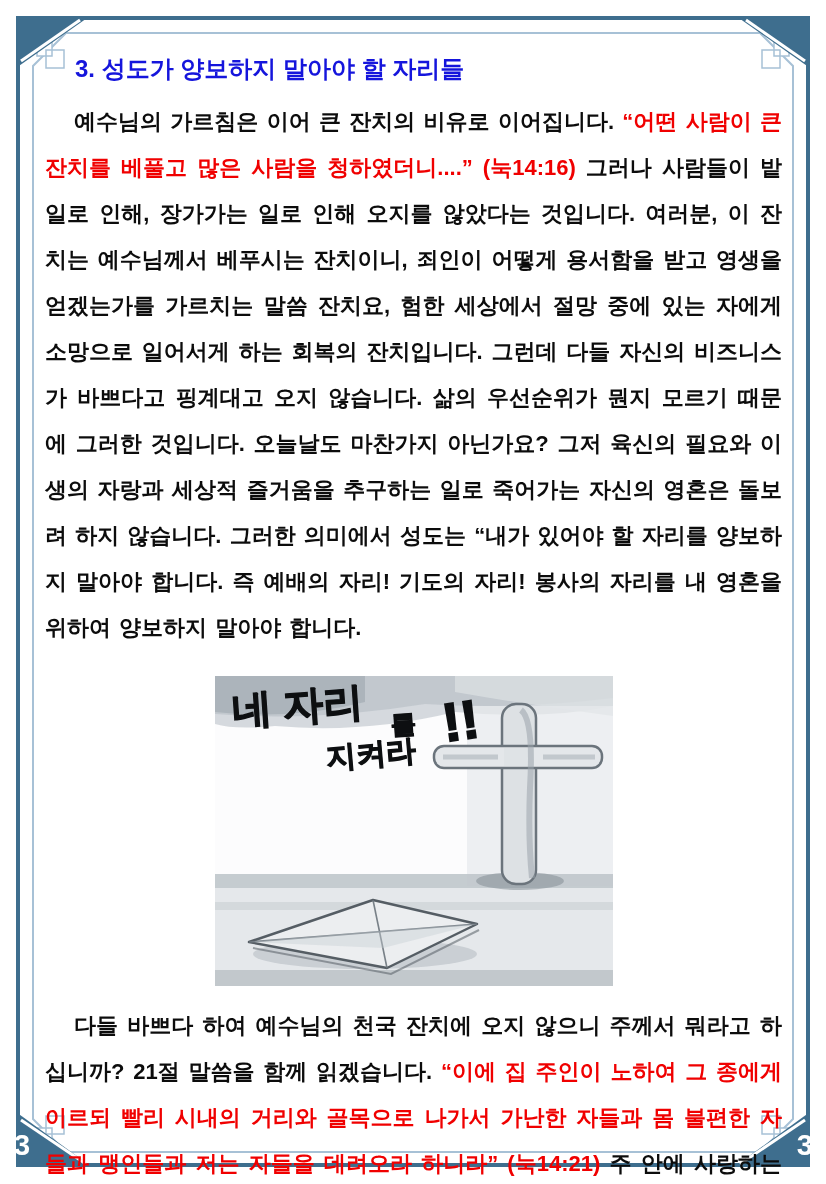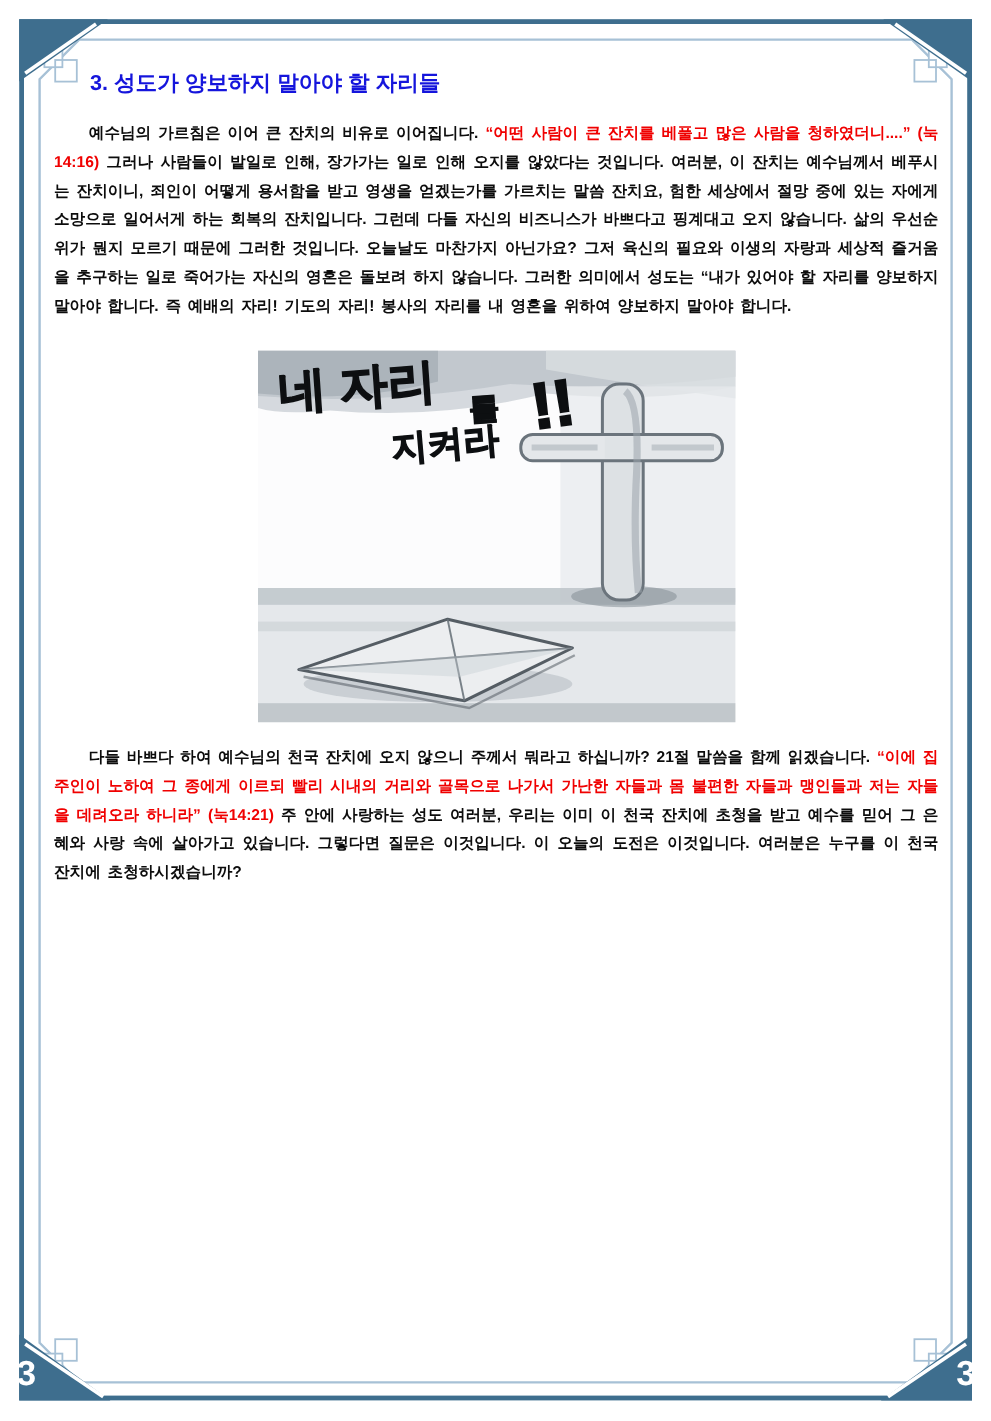--- a/index.html
+++ b/index.html
@@ -13,29 +13,29 @@
   }
   .border-svg { position: absolute; left: 0; top: 0; }
   .content {
     position: absolute;
     left: 45px;
     top: 56px;
     width: 737px;
   }
   h2.sec-heading {
     margin: 0 0 0 30px;
-    font-size: 18px;
+    font-size: 24px;
     line-height: 26px;
     font-weight: bold;
     color: #1515dc;
   }
   p.body-para {
     margin: 17px 0 0 0;
-    font-size: 13px;
-    line-height: 24px;
+    font-size: 22px;
+    line-height: 46px;
     font-weight: bold;
     color: #0c0c0c;
     text-align: justify;
     text-indent: 29px;
     word-spacing: 2px;
   }
   .seg-red { color: #f00000; }
   .seg-black { color: #0c0c0c; }
   figure.illus {
     margin: 25px auto 0 auto;

